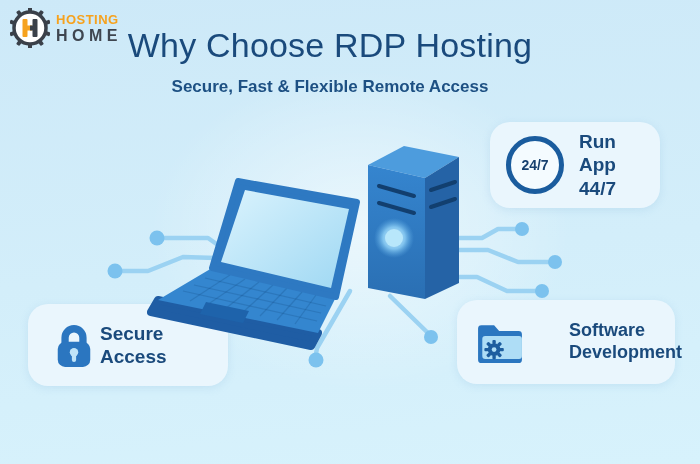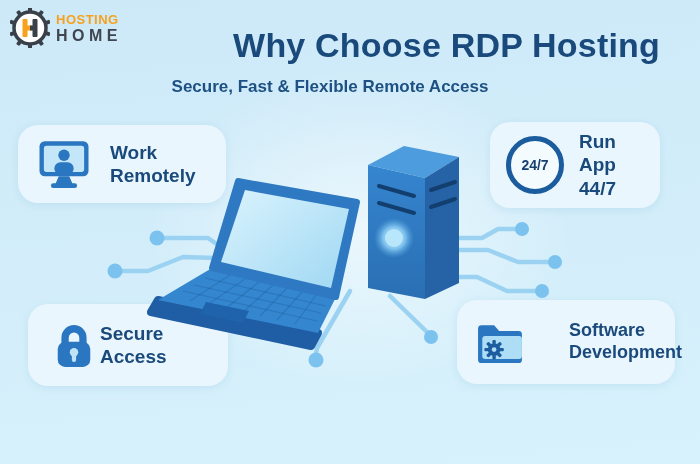--- a/index.html
+++ b/index.html
@@ -13,21 +13,21 @@
     background:radial-gradient(closest-side,rgba(255,255,255,.55),rgba(255,255,255,0));
     pointer-events:none;
   }
   
   .logo{position:absolute;left:10px;top:8px;display:flex;align-items:center;gap:6px;z-index:6;}
   .logo-text{display:flex;flex-direction:column;line-height:1;}
   .logo-hosting{font-size:13px;font-weight:800;color:#f6a21e;letter-spacing:.5px;}
   .logo-home{font-size:16px;font-weight:800;color:#3f4650;letter-spacing:4.5px;margin-top:2px;}
   
   .header{position:absolute;left:0;right:0;top:26px;text-align:center;padding-right:40px;z-index:6;}
-  .title{font-size:34px;font-weight:700;color:#1a4a7c;letter-spacing:.2px;text-align:right;}
+  .title{font-size:34px;font-weight:400;color:#1a4a7c;letter-spacing:.2px;}
   .subtitle{font-size:17px;font-weight:600;color:#1d5083;margin-top:12px;}
   
   .card{
     position:absolute;background:#eaf6fd;border-radius:20px;
     display:flex;align-items:center;z-index:2;
     box-shadow:0 2px 8px rgba(110,165,210,.18);
   }
   .card .label{font-weight:700;color:#1a4a7c;font-size:19px;line-height:1.22;white-space:pre-line;}
   .card-work{left:18px;top:125px;width:190px;height:78px;padding-left:18px;gap:18px;}
   .card-run{left:490px;top:122px;width:154px;height:86px;padding-left:16px;gap:15px;}
@@ -73,41 +73,20 @@
       <span class="logo-hosting">HOSTING</span>
       <span class="logo-home">HOME</span>
     </div>
   </div>
 
   <div class="header">
     <div class="title">Why Choose RDP Hosting</div>
     <div class="subtitle">Secure, Fast &amp; Flexible Remote Access</div>
   </div>
 
-  <div class="card card-work">
-    <span class="icon-wrap">
-      <svg width="56" height="56" viewBox="0 0 64 64">
-        <defs>
-            <clipPath id="scr">
-              <rect x="9" y="11" width="46" height="30" rx="3"></rect>
-            </clipPath>
-          </defs>
-        <rect x="4" y="6" width="56" height="40" rx="6" fill="#2b76c0"></rect>
-        <rect x="9" y="11" width="46" height="30" rx="3" fill="#c3e7f9"></rect>
-        <g clip-path="url(#scr)" fill="#2b76c0">
-          <circle cx="32" cy="22" r="6.5"></circle>
-          <rect x="21" y="30" width="22" height="14" rx="7"></rect>
-        </g>
-        <polygon points="26,46 38,46 42,55 22,55" fill="#2b76c0"></polygon>
-        <rect x="17" y="54" width="30" height="5.5" rx="2.75" fill="#2b76c0"></rect>
-      </svg>
-    </span>
-    <span class="label">Work
-Remotely</span>
-  </div>
 
   <div class="card card-run">
     <span class="badge247">24/7</span>
     <span class="label">Run
 App
 44/7</span>
   </div>
 
   <div class="card card-secure">
     <span class="icon-wrap">

